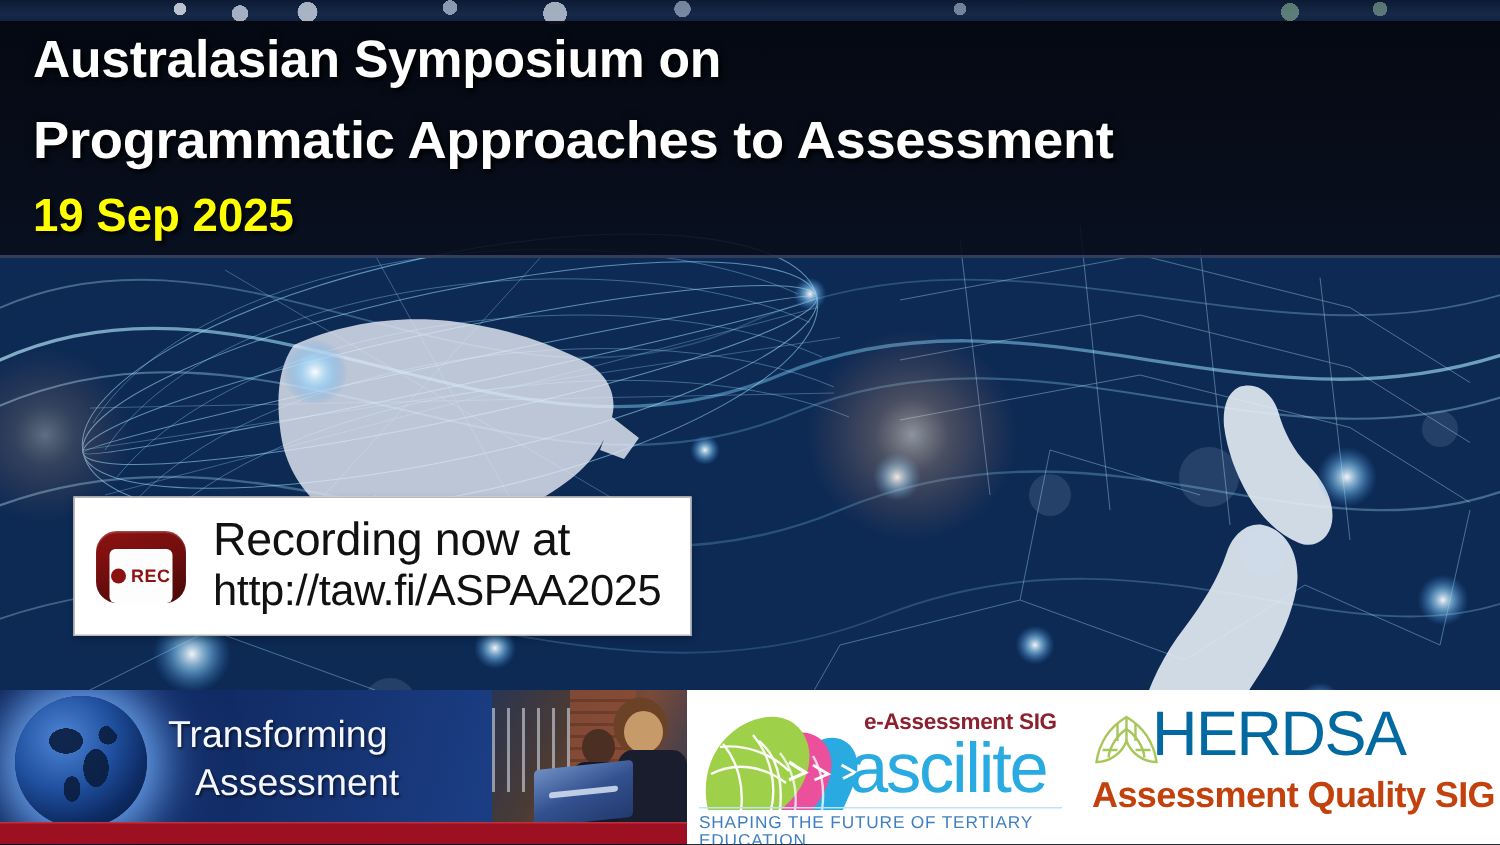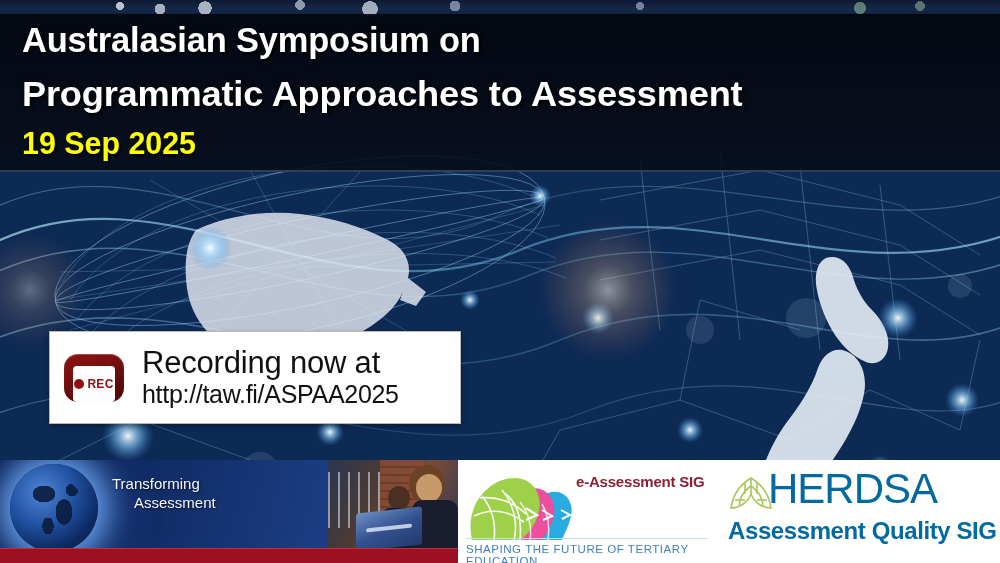--- a/index.html
+++ b/index.html
@@ -80,21 +80,21 @@
     text-decoration:underline;
   }
   .rec-screen {
     position:absolute; left:9px; top:12px; width:42px; height:36px; border-radius:4px;
     background:#fdfdfd; display:flex; align-items:center; justify-content:center; gap:3px;
   }
   .rec-dot { width:10px; height:10px; border-radius:50%; background:#8c1111; }
   .rec-word { font-size:12px; font-weight:700; color:#8c1111; letter-spacing:.3px; line-height:1; }
   .rec-text { margin-left:18px; color:#111; }
   #rec-line-1 { font-size:31px; line-height:1.12; letter-spacing:-.2px; }
-  #rec-url    { font-size:25px; line-height:1.15; letter-spacing:-.3px; }
+  #rec-url    { font-size:29px; line-height:1.15; letter-spacing:-.3px; }
 
   
   .logo-strip { position:absolute; left:0; bottom:0; width:1000px; height:103px; display:flex; }
 
   
   .ta-logo { position:relative; width:458px; height:103px; overflow:hidden;
              background:linear-gradient(105deg,#0a1e50 0%,#132f6b 40%,#1b3d83 70%,#16356f 100%); }
   .ta-globe {
     position:absolute; left:10px; top:4px; width:88px; height:88px; border-radius:50%;
     background:
@@ -103,22 +103,22 @@
   }
   .ta-globe::before {
     content:""; position:absolute; left:16px; top:14px; width:58px; height:62px; border-radius:50%;
     background:
       radial-gradient(ellipse 16px 12px at 18px 16px, #0b1d3f 0 70%, rgba(0,0,0,0) 71%),
       radial-gradient(ellipse 12px 18px at 38px 34px, #0b1d3f 0 70%, rgba(0,0,0,0) 71%),
       radial-gradient(ellipse 9px 9px at 46px 12px, #0b1d3f 0 70%, rgba(0,0,0,0) 71%),
       radial-gradient(ellipse 8px 12px at 22px 48px, #0b1d3f 0 70%, rgba(0,0,0,0) 71%);
     opacity:.9;
   }
-  .ta-text { position:absolute; left:96px; top:14px; color:#f4f7ff; font-size:15px; line-height:1.28;
-             text-shadow:1px 1px 2px rgba(0,0,0,.6);text-align:center; }
+  .ta-text { position:absolute; left:112px; top:14px; color:#f4f7ff; font-size:25px; line-height:1.28;
+             text-shadow:1px 1px 2px rgba(0,0,0,.6); }
   .ta-photo {
     position:absolute; right:0; top:0; width:130px; height:88px; overflow:hidden;
     background:linear-gradient(115deg,#2a3550 0%,#4b3b34 35%,#7a4a38 62%,#2d3a55 100%);
   }
   .ta-photo .brick { position:absolute; left:52px; top:0; width:44px; height:54px;
     background:repeating-linear-gradient(0deg,#8a4c35 0 6px,#6f3c29 6px 8px); opacity:.85; }
   .ta-photo .rail { position:absolute; left:0; top:12px; width:56px; height:56px;
     background:repeating-linear-gradient(90deg,rgba(225,232,245,.55) 0 2px, rgba(0,0,0,0) 2px 10px); }
   .ta-photo .head1 { position:absolute; left:60px; top:26px; width:22px; height:24px; border-radius:50%;
     background:#4a2f22; }
@@ -146,21 +146,21 @@
               letter-spacing:-1.5px; font-weight:400; }
   .asc-rule { position:absolute; left:8px; top:78px; width:242px; height:1px; background:#bfe3f5; }
   .asc-tag { position:absolute; left:8px; top:83px; font-size:11.5px; color:#3f7fc1; letter-spacing:.55px;
              font-weight:400; }
 
   
   .herdsa-logo { position:relative; width:284px; height:103px; background:#ffffff; overflow:hidden; }
   .hd-mark { position:absolute; left:12px; top:14px; width:46px; height:38px; }
   .hd-word { position:absolute; left:52px; top:8px; font-size:42px; color:#0369a1; line-height:1;
              letter-spacing:-1px; font-weight:400; }
-  .hd-sub { position:absolute; left:12px; top:57px; font-size:24px; font-weight:700; color:#0369a1;
+  .hd-sub { position:absolute; left:12px; top:57px; font-size:24px; font-weight:700; color:#c2410c;
             letter-spacing:-.4px; }
 </style>
 </head>
 <body>
 
 <div id="stage">
 
   <div class="bg bg-base"></div>
 
   <div class="bg">
@@ -302,21 +302,21 @@
       <div id="rec-url">http://taw.fi/ASPAA2025</div>
     </div>
   </div>
 
   <div class="logo-strip">
 
     <div class="ta-logo">
       <div class="ta-globe"></div>
       <div class="ta-text">
         <div>Transforming</div>
-        <div style="margin-left:38px">Assessment</div>
+        <div style="margin-left:18px">Assessment</div>
       </div>
       <div class="ta-photo">
         <span class="brick"></span>
         <span class="rail"></span>
         <span class="head1"></span>
         <span class="body1"></span>
         <span class="head2"></span>
         <span class="body2"></span>
         <span class="laptop"></span>
       </div>
@@ -344,20 +344,21 @@
             <path d="M14,28 C30,26 48,32 60,44"></path>
             <path d="M28,70 C30,54 26,38 16,26"></path>
             <path d="M48,70 C52,54 48,34 36,20"></path>
             <path d="M40,24 C52,34 56,50 54,70"></path>
             <path d="M64,70 C66,56 62,42 54,32" opacity=".8"></path>
             <path d="M82,70 C84,56 82,44 76,34" opacity=".8"></path>
           </g>
         </svg>
       </div>
       <div class="asc-sig">e-Assessment SIG</div>
+      <div class="asc-word">ascilite</div>
       <div class="asc-rule"></div>
       <div class="asc-tag">SHAPING THE FUTURE OF TERTIARY EDUCATION</div>
     </div>
 
     <div class="herdsa-logo">
       <div class="hd-mark">
         <svg width="46" height="38" viewBox="0 0 46 38" aria-hidden="true">
           <g fill="none" stroke="#a7c75b" stroke-width="1.6">
             <path d="M23,4 C13,10 5,20 3,34 C12,34 20,28 23,20 C26,28 34,34 43,34 C41,20 33,10 23,4 Z"></path>
             <path d="M23,12 C17,16 12,23 11,31"></path>

